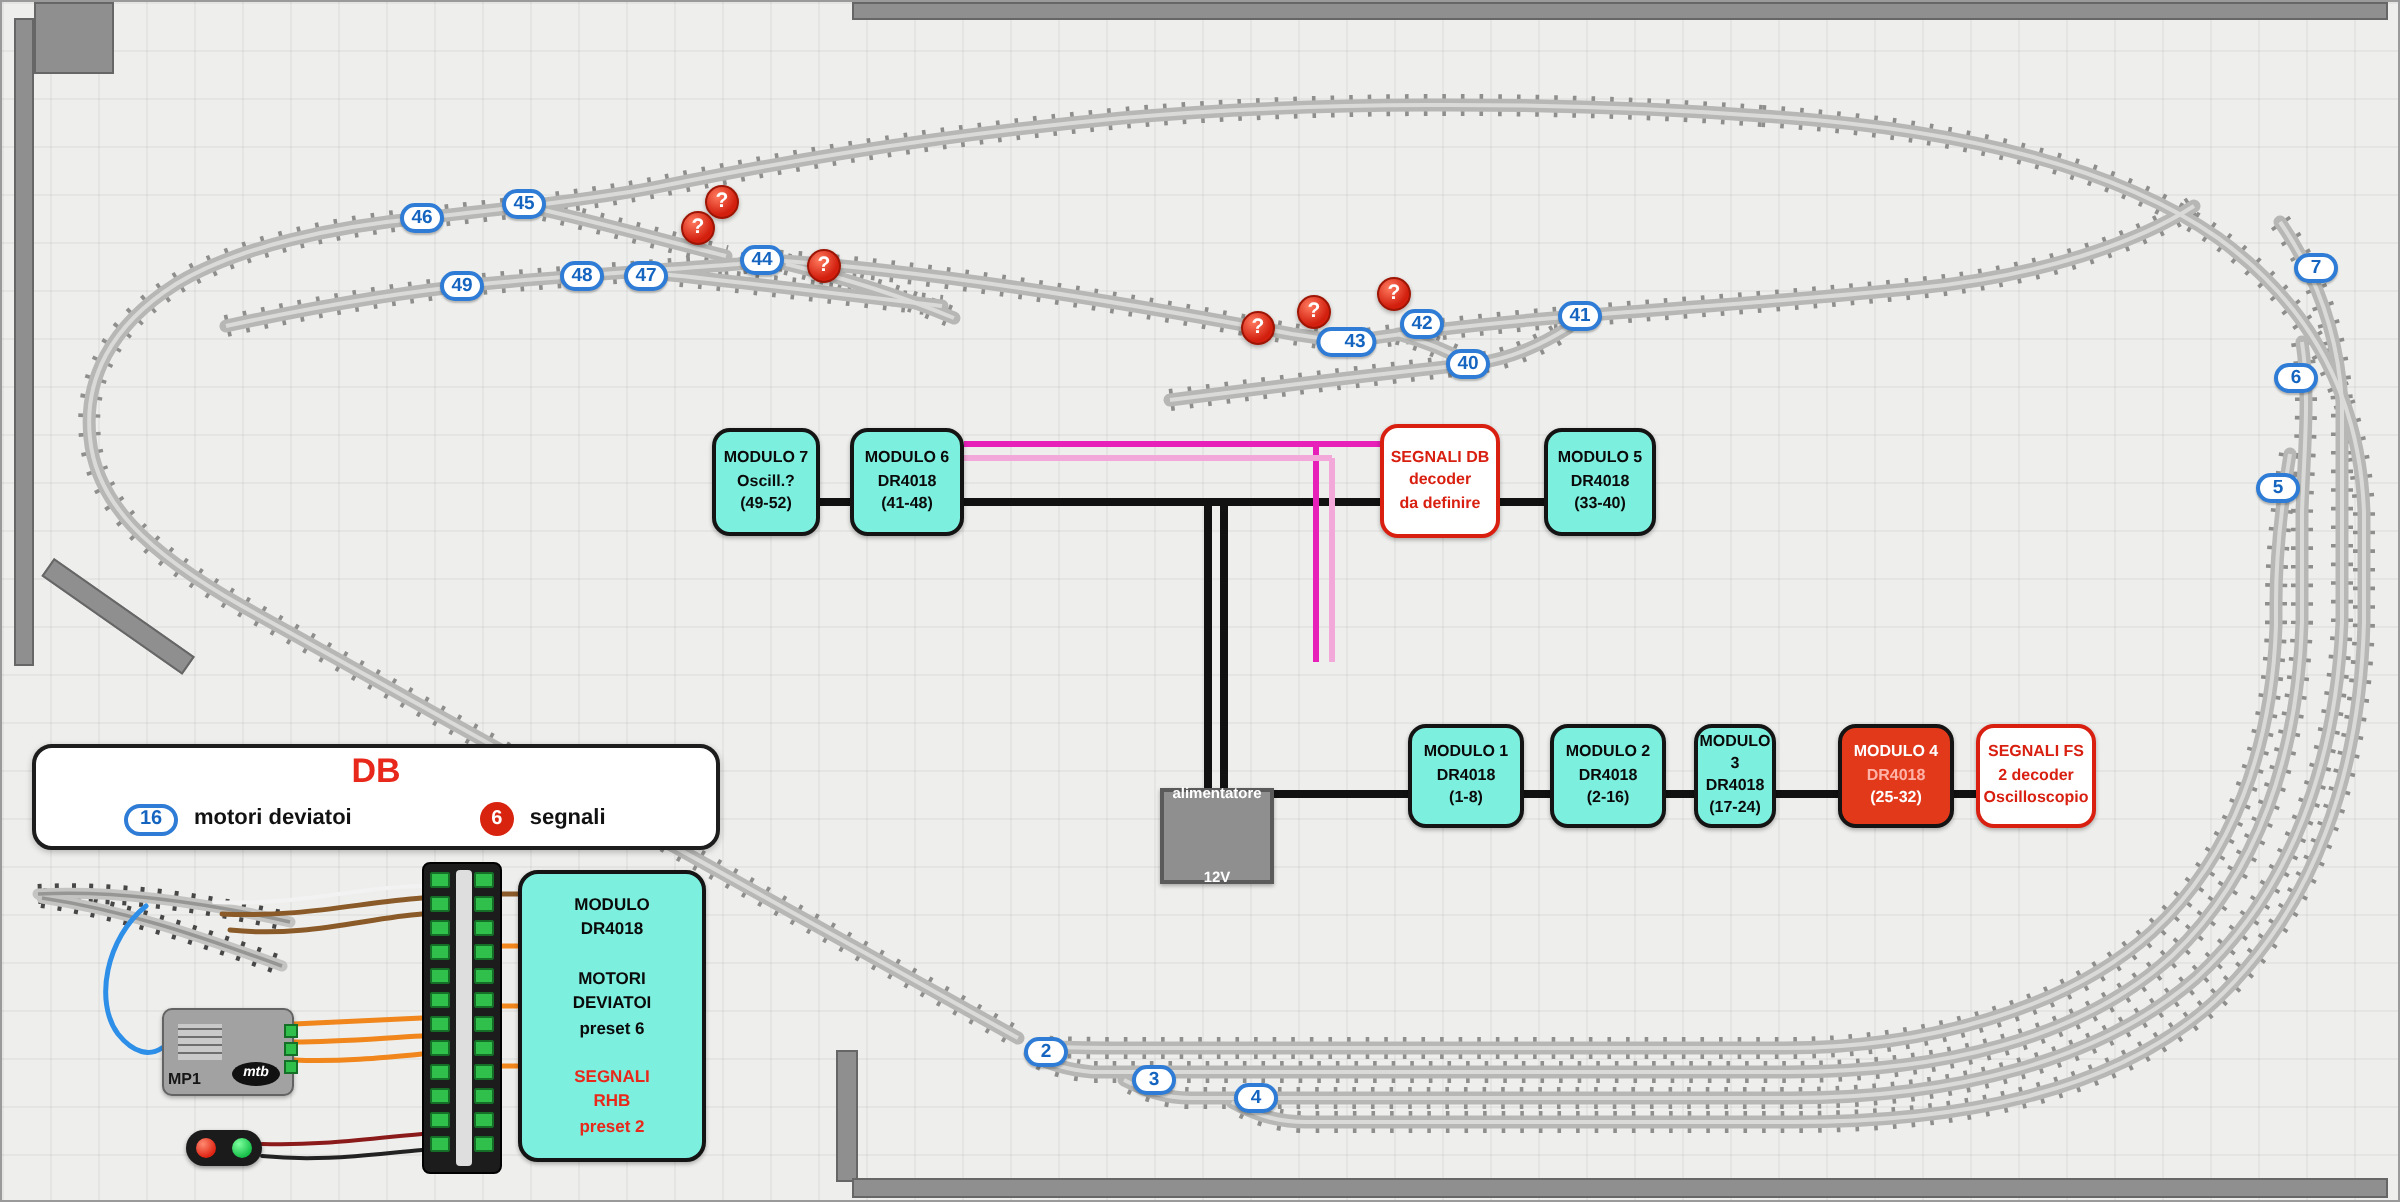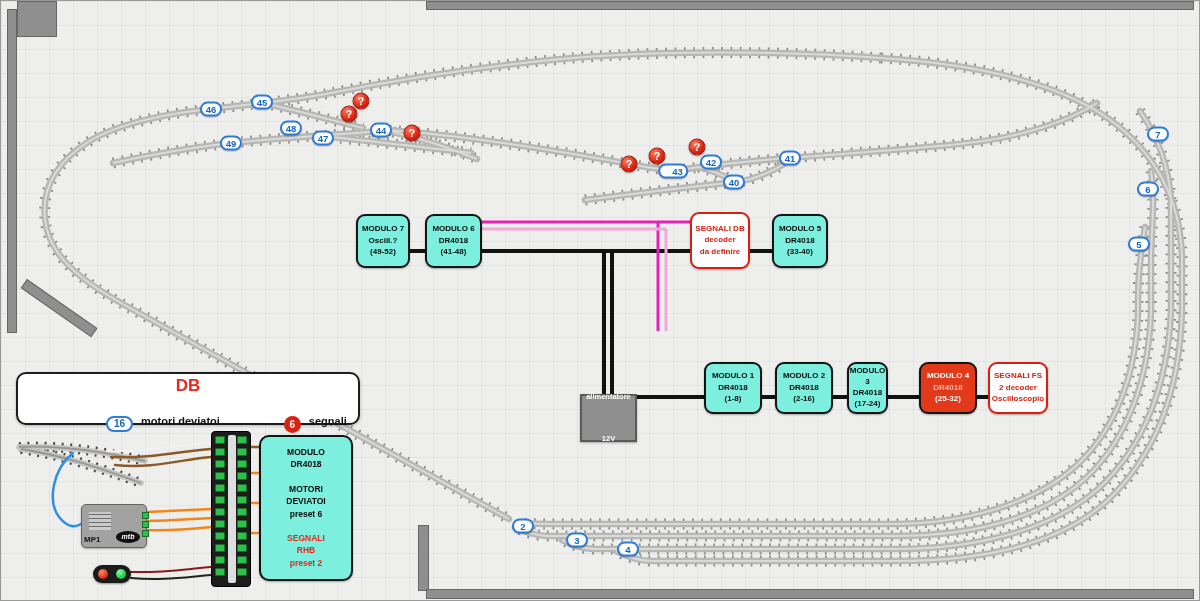--- a/index.html
+++ b/index.html
@@ -27,21 +27,21 @@
     box-sizing:border-box;box-shadow:0 1px 1px rgba(0,0,0,.25);}
   .smarker{position:absolute;transform:translate(-50%,-50%);width:17px;height:17px;border-radius:50%;
     background:radial-gradient(circle at 35% 30%,#ff7a5e,#d21f0e 65%);border:1px solid #9c1505;color:#fff;
     font:700 10.5px/1 "Liberation Sans",sans-serif;display:flex;align-items:center;justify-content:center;
     box-sizing:border-box;box-shadow:0 1px 2px rgba(0,0,0,.3);}
   
   .legend{position:absolute;left:15px;top:371px;width:344px;height:53px;background:#fff;
     border:2.5px solid #1d1d1d;border-radius:10px;box-sizing:border-box;box-shadow:0 1px 3px rgba(0,0,0,.25);}
   .legend-title{position:absolute;left:0;right:0;top:2px;text-align:center;color:#e8281a;
     font:700 17px/1.2 "Liberation Sans",sans-serif;}
-  .legend-row{position:absolute;left:44px;top:42px;display:flex;align-items:flex-start;gap:8px;margin-left:44px;}
+  .legend-row{position:absolute;left:44px;top:27px;display:flex;align-items:center;gap:8px;}
   .pillblue{display:inline-flex;align-items:center;justify-content:center;width:27px;height:16px;
     background:#fff;border:2px solid #2e7cd6;border-radius:10px;color:#1565c0;font:700 10px/1 "Liberation Sans",sans-serif;box-sizing:border-box;}
   .pillred{display:inline-flex;align-items:center;justify-content:center;width:17px;height:17px;border-radius:50%;
     background:#d8230f;color:#fff;font:700 10px/1 "Liberation Sans",sans-serif;margin-left:56px;}
   .legend-label{font:700 11px/1 "Liberation Sans",sans-serif;color:#111;}
   
   .bigcyan{position:absolute;left:258px;top:434px;width:94px;height:146px;background:#7cefde;
     border:2px solid #141414;border-radius:10px;display:flex;flex-direction:column;align-items:center;
     justify-content:center;gap:13px;font:700 8.5px/1.35 "Liberation Sans",sans-serif;text-align:center;
     color:#0a0a0a;box-sizing:border-box;box-shadow:0 1px 2px rgba(0,0,0,.3);}
@@ -302,21 +302,21 @@
       <div>SEGNALI</div>
       <div>RHB</div>
       <div>preset 2</div>
     </div>
   </div>
 
   <div id="markers">
       <div class="tmarker" style="left: 210px; top: 108px;">46</div>
       <div class="tmarker" style="left: 261px; top: 101px;">45</div>
       <div class="tmarker" style="left: 230px; top: 142px;">49</div>
-      <div class="tmarker" style="left: 290px; top: 127px;">48</div>
+      <div class="tmarker" style="left: 290px; top: 137px;">48</div>
       <div class="tmarker" style="left: 322px; top: 137px;">47</div>
       <div class="tmarker" style="left: 380px; top: 129px;">44</div>
       <div class="tmarker" style="left: 672px; top: 170px; padding-left: 12px;">43</div>
       <div class="tmarker" style="left: 710px; top: 161px; text-align: center;">42</div>
       <div class="tmarker" style="left: 733px; top: 181px;">40</div>
       <div class="tmarker" style="left: 789px; top: 157px;">41</div>
       <div class="tmarker" style="left: 1157px; top: 133px;">7</div>
       <div class="tmarker" style="left: 1147px; top: 188px;">6</div>
       <div class="tmarker" style="left: 1138px; top: 243px;">5</div>
       <div class="tmarker" style="left: 522px; top: 525px;">2</div>

